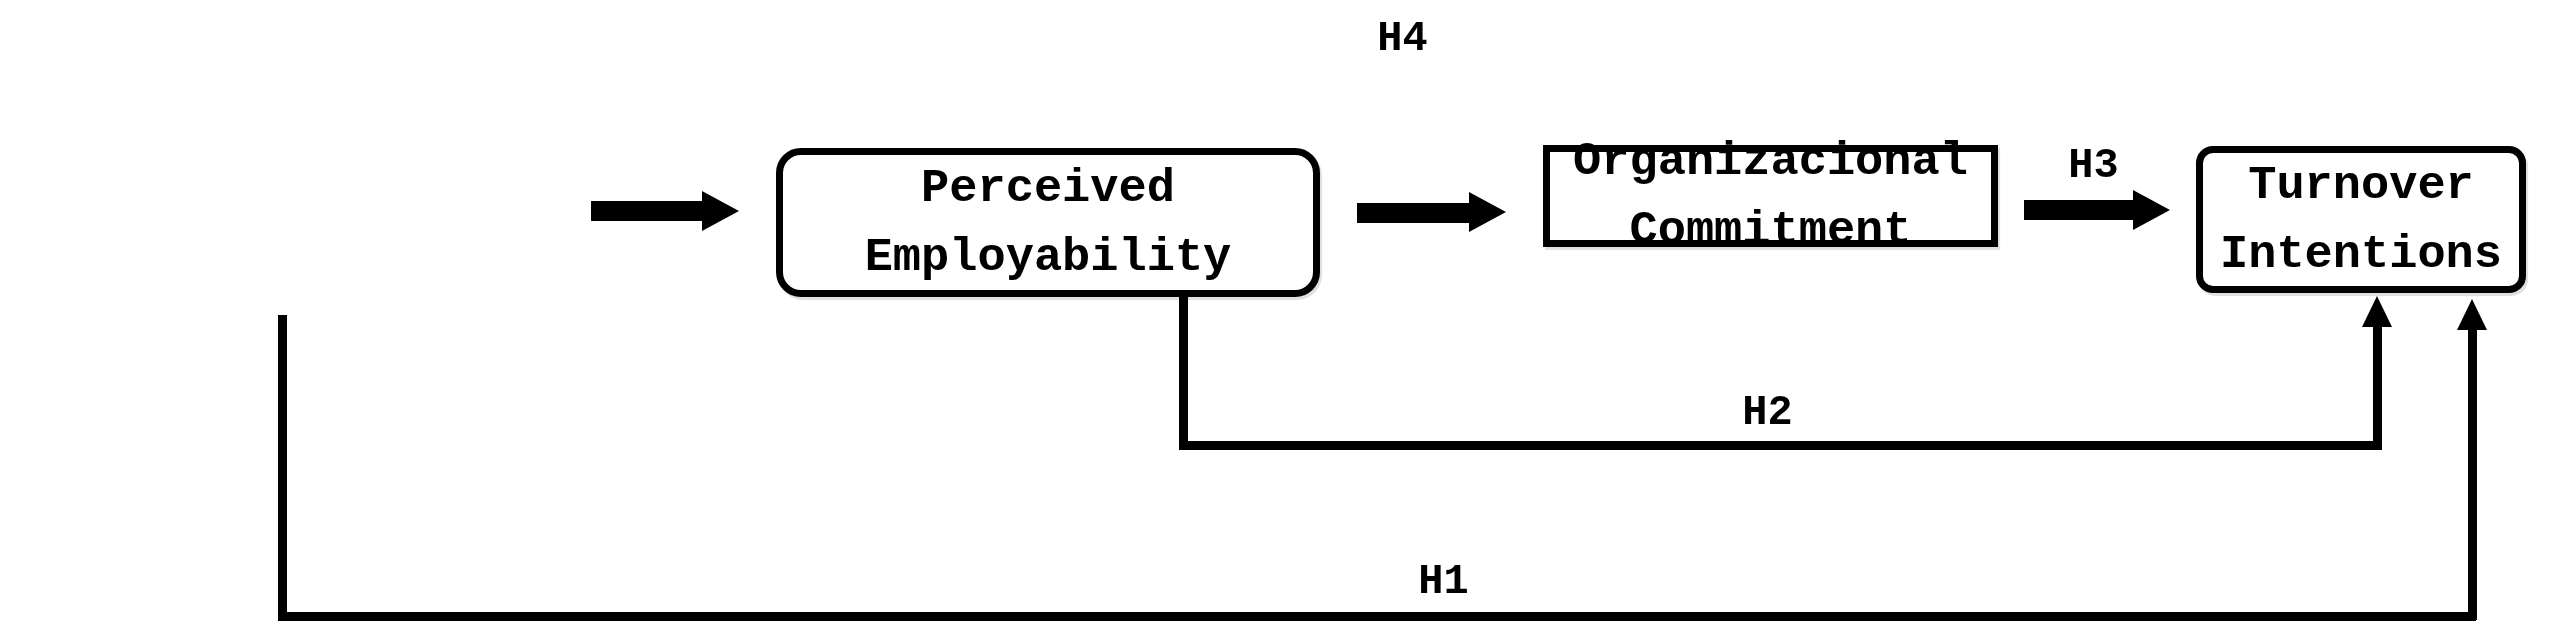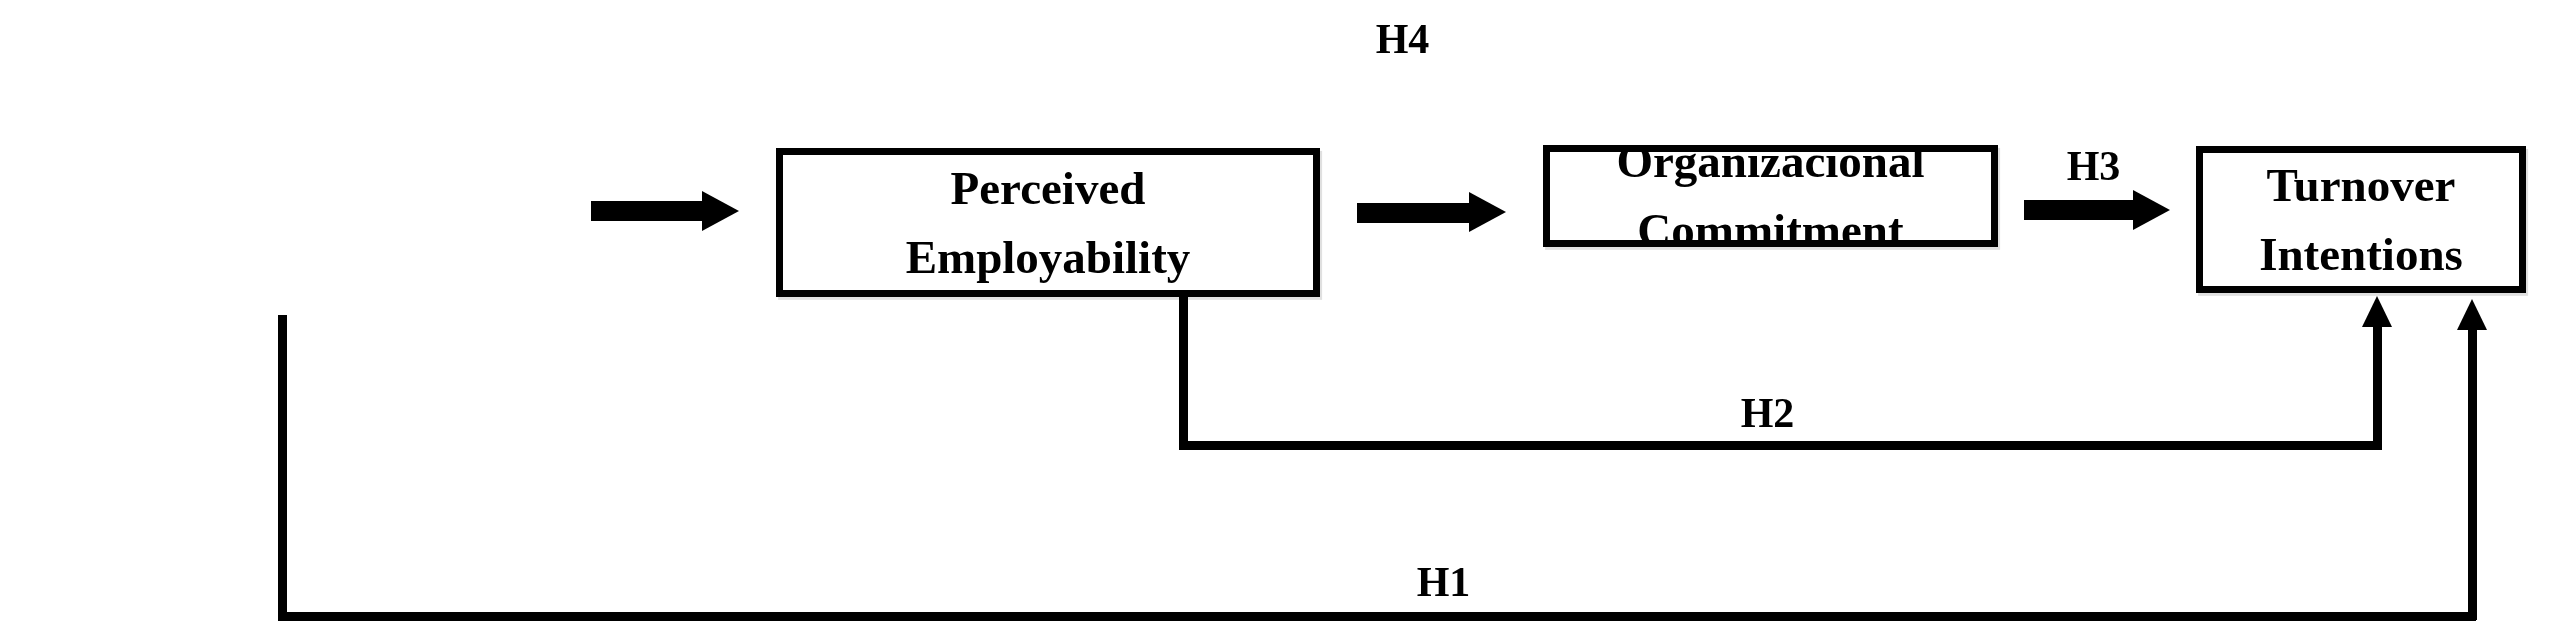--- a/index.html
+++ b/index.html
@@ -6,44 +6,44 @@
     margin: 0;
     padding: 0;
     background: #ffffff;
   }
   #canvas {
     position: relative;
     width: 2576px;
     height: 643px;
     background: #ffffff;
     overflow: hidden;
-    font-family: Liberation Serif, serif;
+    font-family: Liberation Mono, monospace;
     color: #000000;
   }
 
   
   .node {
     position: absolute;
     box-sizing: border-box;
     border: 7.2px solid #000000;
     background: #ffffff;
     display: flex;
     align-items: center;
     justify-content: center;
     text-align: center;
     font-weight: bold;
     font-size: 47px;
     line-height: 69px;
     white-space: pre-line;
     box-shadow: 2.1px 2.9px 0 rgba(0,0,0,0.12);
   }
   #node-practices    { left: 5.7px;    top: 120px; width: 548px; height: 199px; line-height: 63px; }
-  #node-employability{ left: 776px; top: 148px; width: 544px; height: 149px; }
+  #node-employability{ left: 776px; top: 148px; width: 544px; height: 149px; border-radius: 25px; }
   #node-commitment   { left: 1543px; top: 145px; width: 455px; height: 102px; }
-  #node-turnover     { left: 2196px; top: 146px; width: 330px; height: 147px; }
+  #node-turnover     { left: 2196px; top: 146px; width: 330px; height: 147px; border-radius: 17px; }
 
   
   .hlabel {
     position: absolute;
     width: 129px;
     text-align: center;
     font-weight: bold;
     font-size: 42px;
     line-height: 44px;
   }

